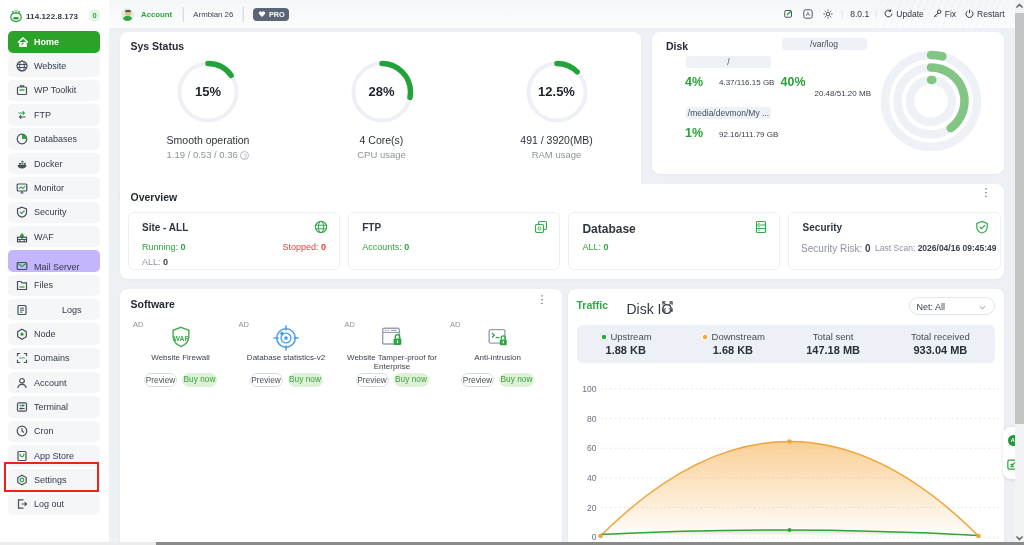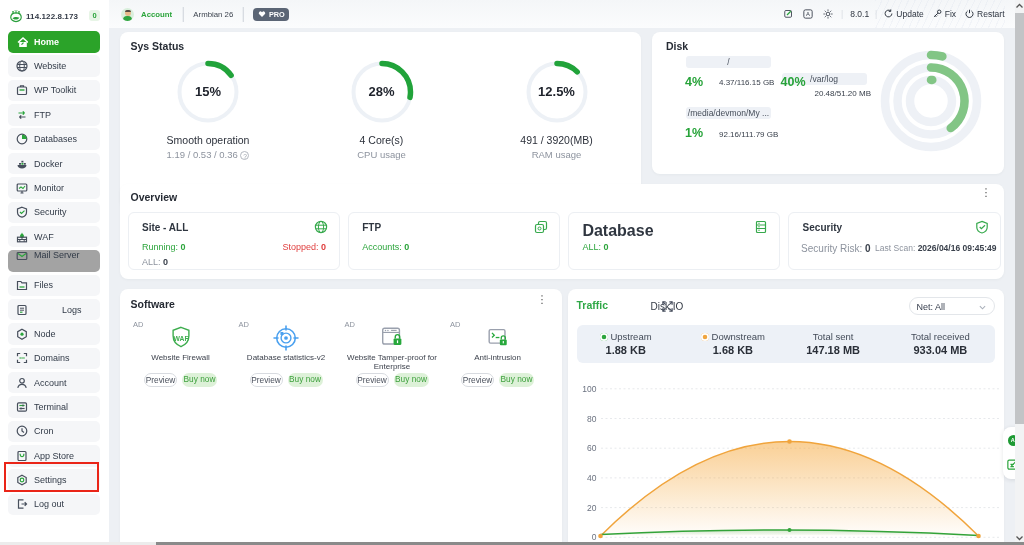--- a/index.html
+++ b/index.html
@@ -140,21 +140,21 @@
  <span style="margin-left:6px;font-size:9px;color:#313a47;">Security</span>
     </div>
     <div style="position:absolute;left:0;top:194.8px;width:92px;height:21.5px;border-radius:5px;background:#f5f6f8;display:flex;align-items:center;">
  <svg width="12" height="12" viewBox="0 0 12 12" style="margin-left:8px;">
         <path d="M6 1.5c.3 1.5 2 2 2 3.4A2 2 0 0 1 4 5c0-1.4 1.7-2 2-3.5z" fill="#2ba53c"></path>
         <rect x="1.5" y="6.2" width="9" height="4.6" fill="none" stroke="#474f5c" stroke-width="1.2"></rect>
         <path d="M1.5 8.5h9M6 6.2v2.3M3.8 8.5v2.3M8.2 8.5v2.3" stroke="#474f5c" stroke-width="1"></path>
       </svg>
  <span style="margin-left:6px;font-size:9px;color:#313a47;">WAF</span>
     </div>
-    <div style="position:absolute;left:0;top:219.2px;width:92px;height:21.5px;border-radius:5px;background:#a3a3a3;display:flex;align-items:flex-start;">
+    <div style="position:absolute;left:0;top:219.2px;width:92px;height:21.5px;border-radius:5px;background:#c4b5fd;display:flex;align-items:flex-end;">
  <svg width="12" height="12" viewBox="0 0 12 12" style="margin-left:8px;">
         <rect x="1.2" y="2.5" width="9.6" height="7" rx="1" fill="none" stroke="#474f5c" stroke-width="1.2"></rect>
         <path d="M2 3.5l4 3 4-3" stroke="#2ba53c" stroke-width="1.2" fill="none"></path>
       </svg>
  <span style="margin-left:6px;font-size:9px;color:#313a47;">Mail Server</span>
     </div>
     <div style="position:absolute;left:0;top:243.5px;width:92px;height:21.5px;border-radius:5px;background:#f5f6f8;display:flex;align-items:center;">
  <svg width="12" height="12" viewBox="0 0 12 12" style="margin-left:8px;">
         <path d="M1.5 2.5h3.4l1 1.3h4.6v6.7H1.5z" fill="none" stroke="#474f5c" stroke-width="1.2"></path>
         <path d="M3.5 8h5" stroke="#2ba53c" stroke-width="1.3"></path>
@@ -256,21 +256,21 @@
  <div style="position:absolute;left:367px;top:116.5px;width:140px;text-align:center;font-size:9.5px;color:#8d939e;">RAM usage</div>
     </div>
 </div>
 
 <div class="card" id="disk" style="left:652px;top:32px;width:351.5px;height:142px;">
   <div class="ctitle" style="position:absolute;left:14px;top:8px;">Disk</div>
   <div id="diskitems">
       <div style="position:absolute;left:34px;top:23.8px;width:85px;height:12px;background:#eef1f6;border-radius:3px;text-align:center;line-height:12px;font-size:8.5px;color:#454d59;white-space:nowrap;overflow:hidden;">/</div>
  <div style="position:absolute;left:33px;top:42.8px;font-size:12.5px;font-weight:bold;color:#27a339;">4%</div>
  <div style="position:absolute;left:67px;top:46.3px;font-size:8px;color:#3a414c;">4.37/116.15 GB</div>
-      <div style="position:absolute;left:129.5px;top:41px;width:85px;height:12px;background:#eef1f6;border-radius:3px;text-align:center;line-height:12px;font-size:8.5px;color:#454d59;white-space:nowrap;overflow:hidden;">/var/log</div>
+      <div style="position:absolute;left:129.5px;top:6px;width:85px;height:12px;background:#eef1f6;border-radius:3px;text-align:center;line-height:12px;font-size:8.5px;color:#454d59;white-space:nowrap;overflow:hidden;">/var/log</div>
  <div style="position:absolute;left:128.5px;top:42.8px;font-size:12.5px;font-weight:bold;color:#27a339;">40%</div>
  <div style="position:absolute;left:162.5px;top:46.3px;font-size:8px;color:#3a414c;margin-top:11px;">20.48/51.20 MB</div>
       <div style="position:absolute;left:34px;top:75px;width:85px;height:12px;background:#eef1f6;border-radius:3px;text-align:center;line-height:12px;font-size:8.5px;color:#454d59;white-space:nowrap;overflow:hidden;">/media/devmon/My ...</div>
  <div style="position:absolute;left:33px;top:94px;font-size:12.5px;font-weight:bold;color:#27a339;">1%</div>
  <div style="position:absolute;left:67px;top:97.5px;font-size:8px;color:#3a414c;">92.16/111.79 GB</div>
     </div>
   <svg width="110" height="110" viewBox="0 0 110 110" style="position:absolute;left:224px;top:14px;">
     <g fill="none">
       <circle cx="55" cy="55" r="46" stroke="#eef1f6" stroke-width="8.5"></circle>
       <circle cx="55" cy="55" r="33.5" stroke="#eef1f6" stroke-width="8.5"></circle>
@@ -302,21 +302,21 @@
       <div style="position:absolute;left:228.2px;top:28px;width:212.5px;height:58px;border:1px solid #eceff3;border-radius:6px;">
  <span style="position:absolute;left:13.5px;top:9px;font-size:10px;font-weight:bold;color:#2f3640;">FTP</span>
  <svg width="14" height="14" viewBox="0 0 14 14" style="position:absolute;right:11px;top:7px;">
           <rect x="4.5" y="1.5" width="8" height="8" rx="1.5" fill="none" stroke="#36a94c" stroke-width="1.2"></rect>
           <rect x="1.5" y="4.5" width="8" height="8" rx="1.5" fill="#fff" stroke="#36a94c" stroke-width="1.2"></rect>
           <circle cx="5.5" cy="8.5" r="1.5" fill="none" stroke="#36a94c" stroke-width="1"></circle>
         </svg>
  <span style="position:absolute;left:13.5px;top:29px;font-size:9px;color:#2ca53c;">Accounts: <b>0</b></span>
       </div>
       <div style="position:absolute;left:448.4px;top:28px;width:212.5px;height:58px;border:1px solid #eceff3;border-radius:6px;">
- <span style="position:absolute;left:13.5px;top:9px;font-size:16px;font-weight:bold;color:#2f3640;">Database</span>
+ <span style="position:absolute;left:13.5px;top:9px;font-size:12px;font-weight:bold;color:#2f3640;">Database</span>
  <svg width="14" height="14" viewBox="0 0 14 14" style="position:absolute;right:11px;top:7px;">
           <rect x="2.5" y="1.5" width="9" height="11" rx="1" fill="none" stroke="#36a94c" stroke-width="1.2"></rect>
           <path d="M2.5 5h9M2.5 8.5h9" stroke="#36a94c" stroke-width="1"></path>
           <circle cx="5" cy="3.2" r=".7" fill="#36a94c"></circle>
           <circle cx="5" cy="6.7" r=".7" fill="#36a94c"></circle>
           <circle cx="5" cy="10.2" r=".7" fill="#36a94c"></circle>
         </svg>
  <span style="position:absolute;left:13.5px;top:29px;font-size:9px;color:#2ca53c;">ALL: <b>0</b></span>
       </div>
       <div style="position:absolute;left:668.6px;top:28px;width:212.5px;height:58px;border:1px solid #eceff3;border-radius:6px;">
@@ -378,21 +378,21 @@
         <rect x="19.1" y="17.2" width="1.2" height="2.6" fill="#fff"></rect>
       </svg>
  <div style="position:absolute;left:333px;top:64.5px;width:90px;text-align:center;font-size:8px;line-height:9px;color:#3a3f4a;">Anti-intrusion</div>
  <div style="position:absolute;left:341.5px;top:84.5px;width:33px;height:13.5px;border:1px solid #d8dbe0;border-radius:8px;background:#fff;text-align:center;line-height:12px;font-size:8.3px;color:#4a505c;">Preview</div>
  <div style="position:absolute;left:379.5px;top:84.5px;width:35px;height:13.5px;border-radius:8px;background:#ddf1d8;text-align:center;line-height:13.5px;font-size:8.3px;color:#3da03c;">Buy now</div>
     </div>
 </div>
 
 <div class="card" id="traffic" style="left:567.5px;top:288.5px;width:436px;height:260px;border-radius:8px 8px 0 0;">
   <div style="position:absolute;left:9px;top:10px;font-size:10.5px;font-weight:bold;color:#2fa847;">Traffic</div>
-  <div style="position:absolute;left:59px;top:12.5px;font-size:10px;color:#333a45;margin-left:24px;">Disk IO</div>
+  <div style="position:absolute;left:59px;top:12.5px;font-size:14px;color:#333a45;">Disk IO</div>
   <svg width="11" height="11" viewBox="0 0 12 12" style="position:absolute;left:94px;top:12px;">
       <g stroke="#4a5160" stroke-width="1.4" fill="none">
         <path d="M1 4V1h3M8 1h3v3M11 8v3H8M4 11H1V8"></path>
       </g>
       <g stroke="#4a5160" stroke-width="1.2">
         <path d="M1 1l3 3M11 1L8 4M11 11L8 8M1 11l3-3"></path>
       </g>
     </svg>
   <div style="position:absolute;left:341px;top:8.5px;width:86.5px;height:17.5px;border:1px solid #e3e6ea;border-radius:9px;">
     <span style="position:absolute;left:7px;top:3.5px;font-size:9px;color:#3a4150;">Net: All</span>

